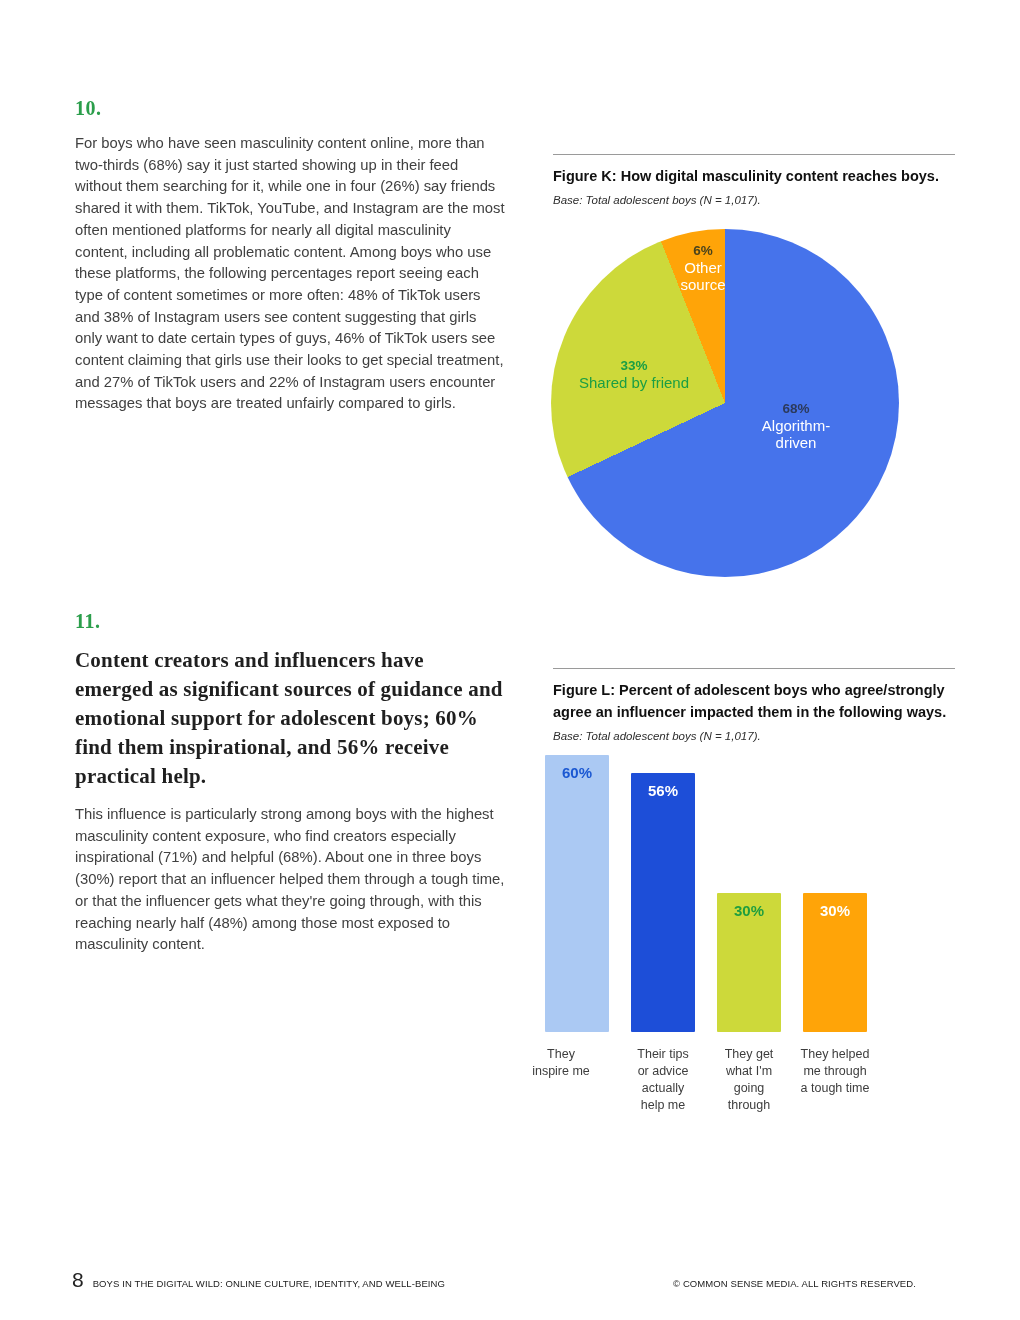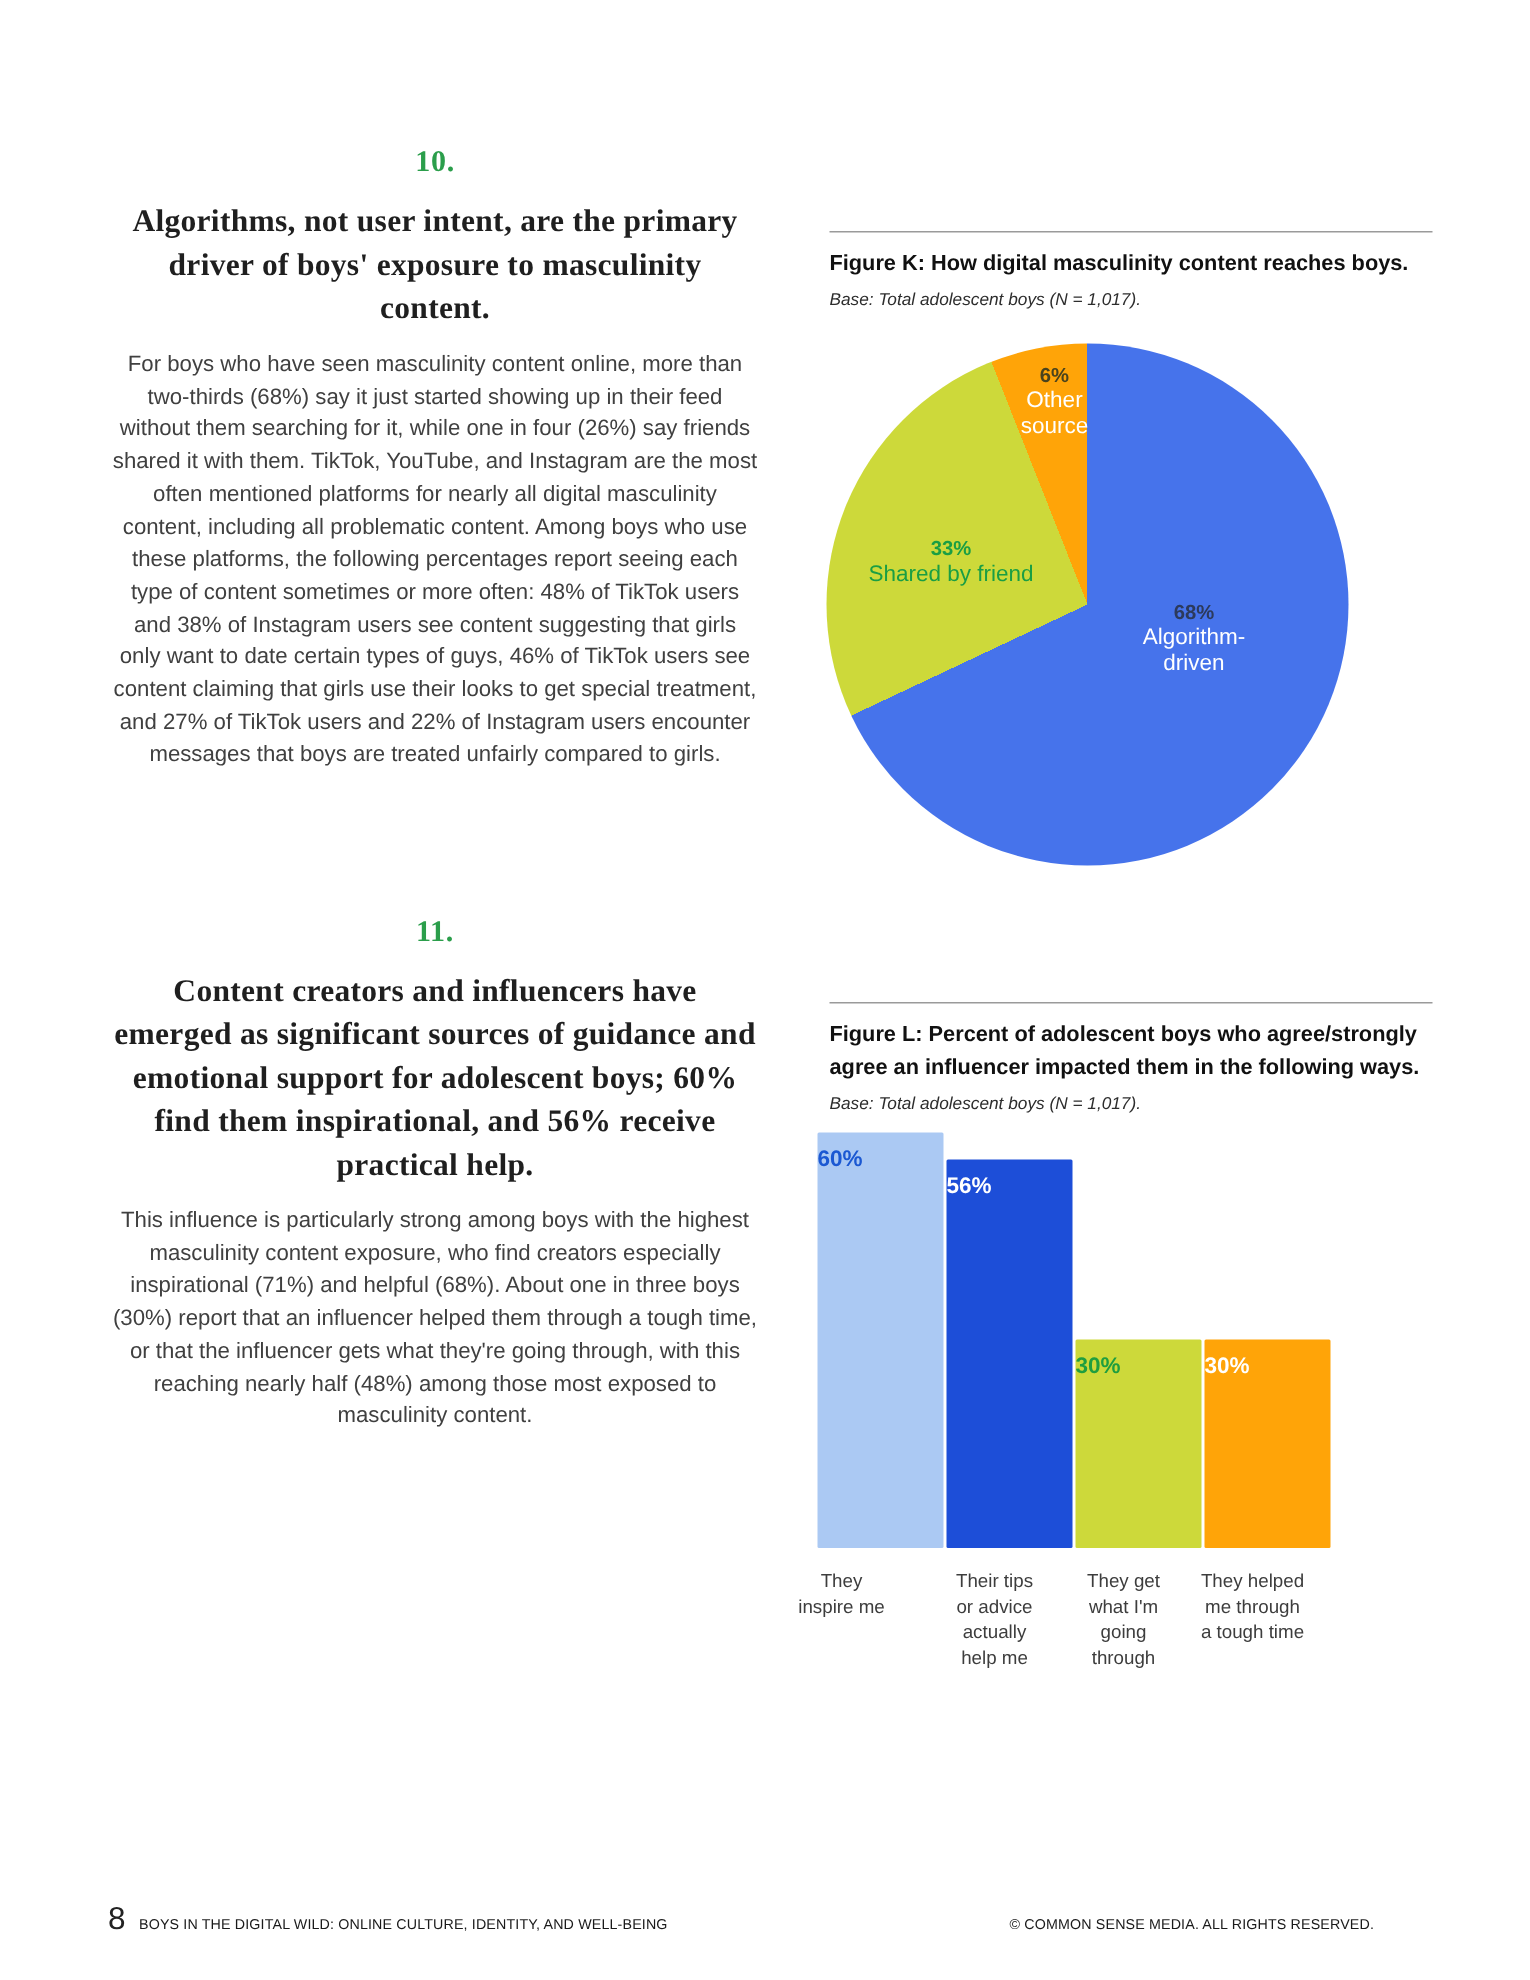--- a/index.html
+++ b/index.html
@@ -1,20 +1,20 @@
 <!DOCTYPE html>
 <html><head>
 <meta charset="utf-8">
 <style>
   html,body{margin:0;padding:0;}
   body{background:#e8e8e8;font-family:"Liberation Sans",sans-serif;}
   .page{position:relative;width:1020px;height:1320px;background:#ffffff;margin:0 auto;overflow:hidden;}
 
   
-  .sec{position:absolute;left:75px;width:430px;text-align:center;}
+  .sec{position:absolute;left:75px;width:430px;}
   .sec-10{top:97px;}
   .sec-11{top:610px;}
   .sec-num{font-family:"Liberation Serif","DejaVu Serif",serif;font-weight:bold;font-size:20px;color:#2b9e4b;letter-spacing:.5px;}
   .sec-heading{font-family:"Liberation Serif","DejaVu Serif",serif;font-weight:bold;font-size:21px;line-height:29px;color:#1f1f1f;margin:13px 0 0 0;letter-spacing:.2px;hyphens:manual;}
   .sec-body{font-size:14.8px;line-height:21.7px;color:#404040;margin:13px 0 0 0;hyphens:manual;}
 
   
   .fig{position:absolute;left:513px;width:402px;border-top:1px solid #9a9a9a;padding-top:10px;}
   .fig-k{top:138px;}
   .fig-l{top:652px;}
@@ -26,21 +26,21 @@
   .pie{width:348px;height:348px;border-radius:50%;}
   .pie-label{position:absolute;transform:translate(-50%,-50%);display:flex;flex-direction:column;align-items:center;text-align:center;}
   .pie-pct{font-size:13.5px;font-weight:bold;line-height:17px;}
   .pie-name{font-size:15px;line-height:17px;white-space:pre-line;}
   .pl-0{left:245px;top:196px;}
   .pl-1{left:83px;top:145px;}
   .pl-2{left:152px;top:38px;}
 
   
   .bars{position:absolute;left:513px;top:755px;width:402px;height:277px;}
-  .bar{position:absolute;bottom:0;width:84px;border-radius:1px;text-align:left;text-decoration:underline;}
+  .bar{position:absolute;bottom:0;width:64px;border-radius:1px;text-align:center;text-decoration:underline;}
   .bar-0{left:32px;}
   .bar-1{left:118px;}
   .bar-2{left:204px;}
   .bar-3{left:290px;}
   .bar-val{display:inline-block;margin-top:9px;font-size:15px;font-weight:bold;}
   .bar-cats{position:absolute;left:513px;top:1046px;width:402px;height:90px;}
   .bar-cat{position:absolute;width:88px;text-align:center;font-size:12.5px;line-height:17px;color:#3d3d3d;white-space:pre-line;}
   .bc-0{left:4px;}
   .bc-1{left:106px;}
   .bc-2{left:192px;}
@@ -52,21 +52,20 @@
   .footer-left{font-size:9.5px;color:#1a1a1a;margin-left:9px;letter-spacing:.1px;}
   .footer-right{font-size:9.5px;color:#1a1a1a;margin-left:auto;letter-spacing:.1px;}
 </style>
 </head>
 <body>
 
 <div class="page">
 
   <section class="sec sec-10">
     <div class="sec-num">10.</div>
-    <h2 class="sec-heading">Algorithms, not user intent, are the primary driver of boys' exposure to masculinity content.</h2>
     <p class="sec-body">For boys who have seen masculinity content online, more than two-thirds (68%) say it just started showing up in their feed without them searching for it, while one in four (26%) say friends shared it with them. TikTok, YouTube, and Instagram are the most often mentioned platforms for nearly all digital masculinity content, including all problem­atic content. Among boys who use these platforms, the following percentages report seeing each type of content sometimes or more often: 48% of TikTok users and 38% of Instagram users see content suggesting that girls only want to date certain types of guys, 46% of TikTok users see content claiming that girls use their looks to get special treatment, and 27% of TikTok users and 22% of Instagram users encounter messages that boys are treated unfairly compared to girls.</p>
   </section>
 
   <section class="sec sec-11">
     <div class="sec-num">11.</div>
     <h2 class="sec-heading">Content creators and influencers have emerged as significant sources of guid­ance and emotional support for adolescent boys; 60% find them inspira­tional, and 56% receive practical help.</h2>
     <p class="sec-body">This influence is particularly strong among boys with the highest masculinity content exposure, who find creators especially inspirational (71%) and helpful (68%). About one in three boys (30%) report that an influencer helped them through a tough time, or that the influencer gets what they're going through, with this reaching nearly half (48%) among those most exposed to masculinity content.</p>
   </section>
 
   <figure class="fig fig-k">

